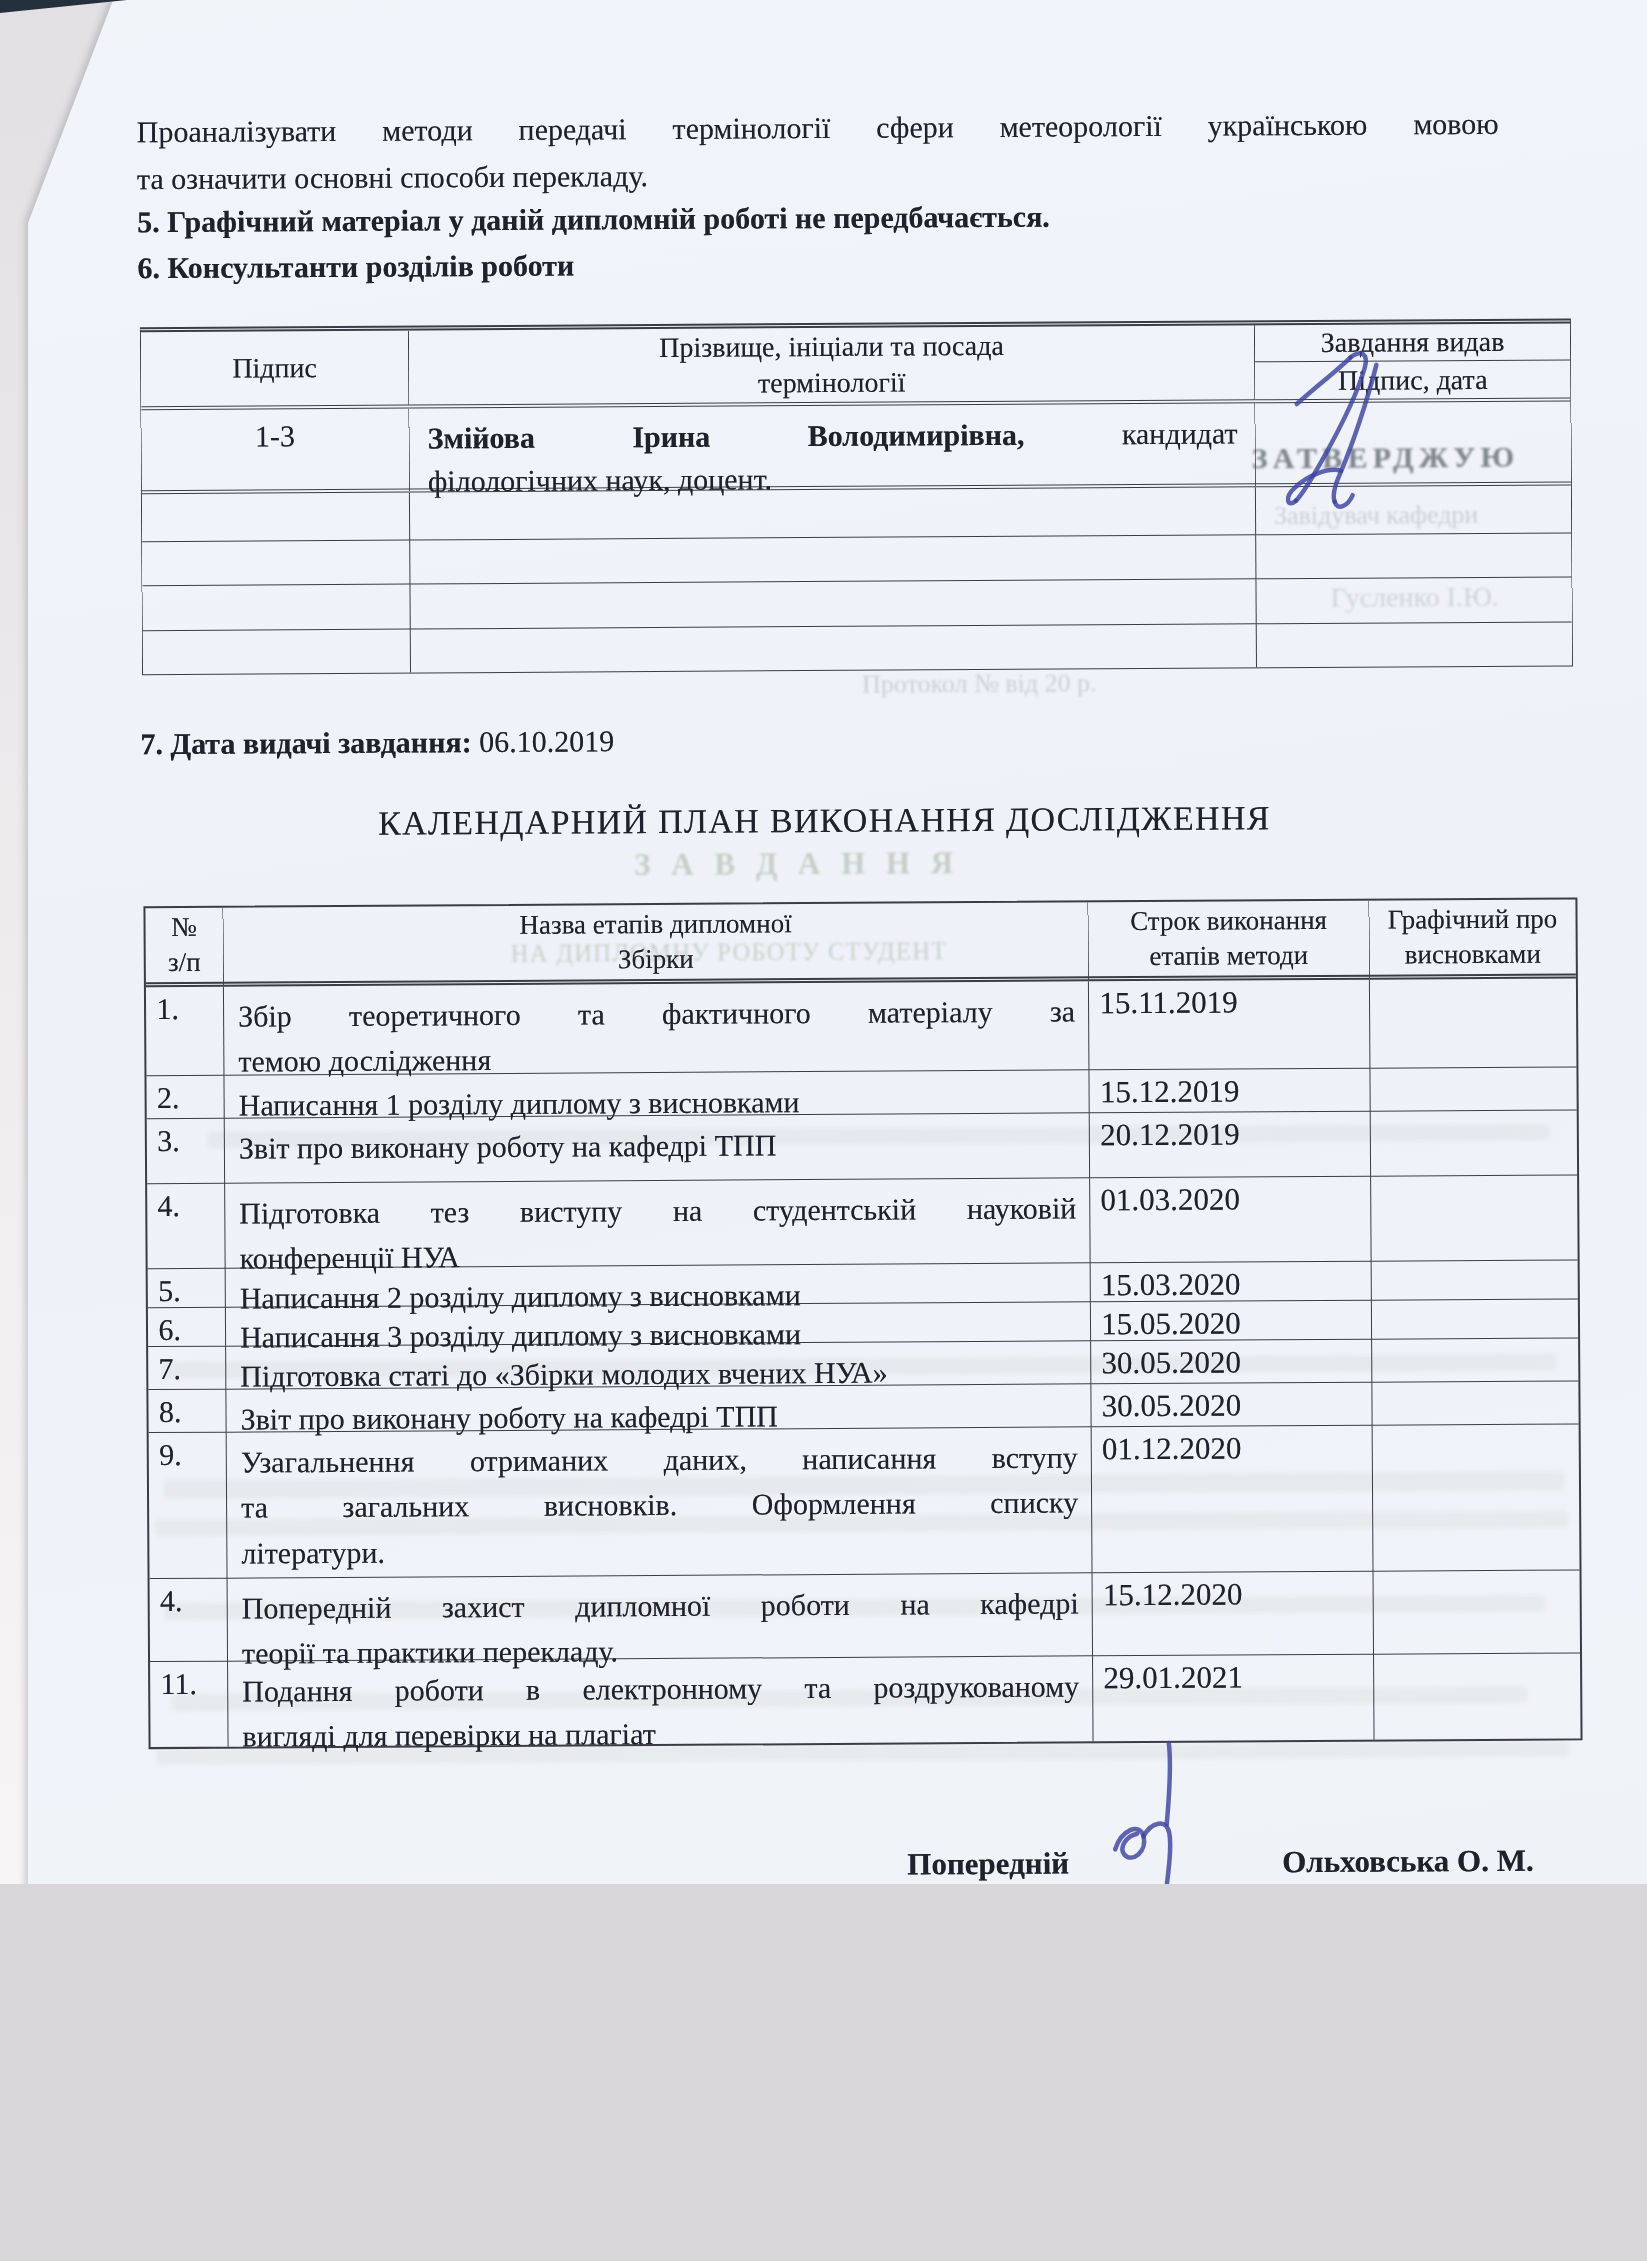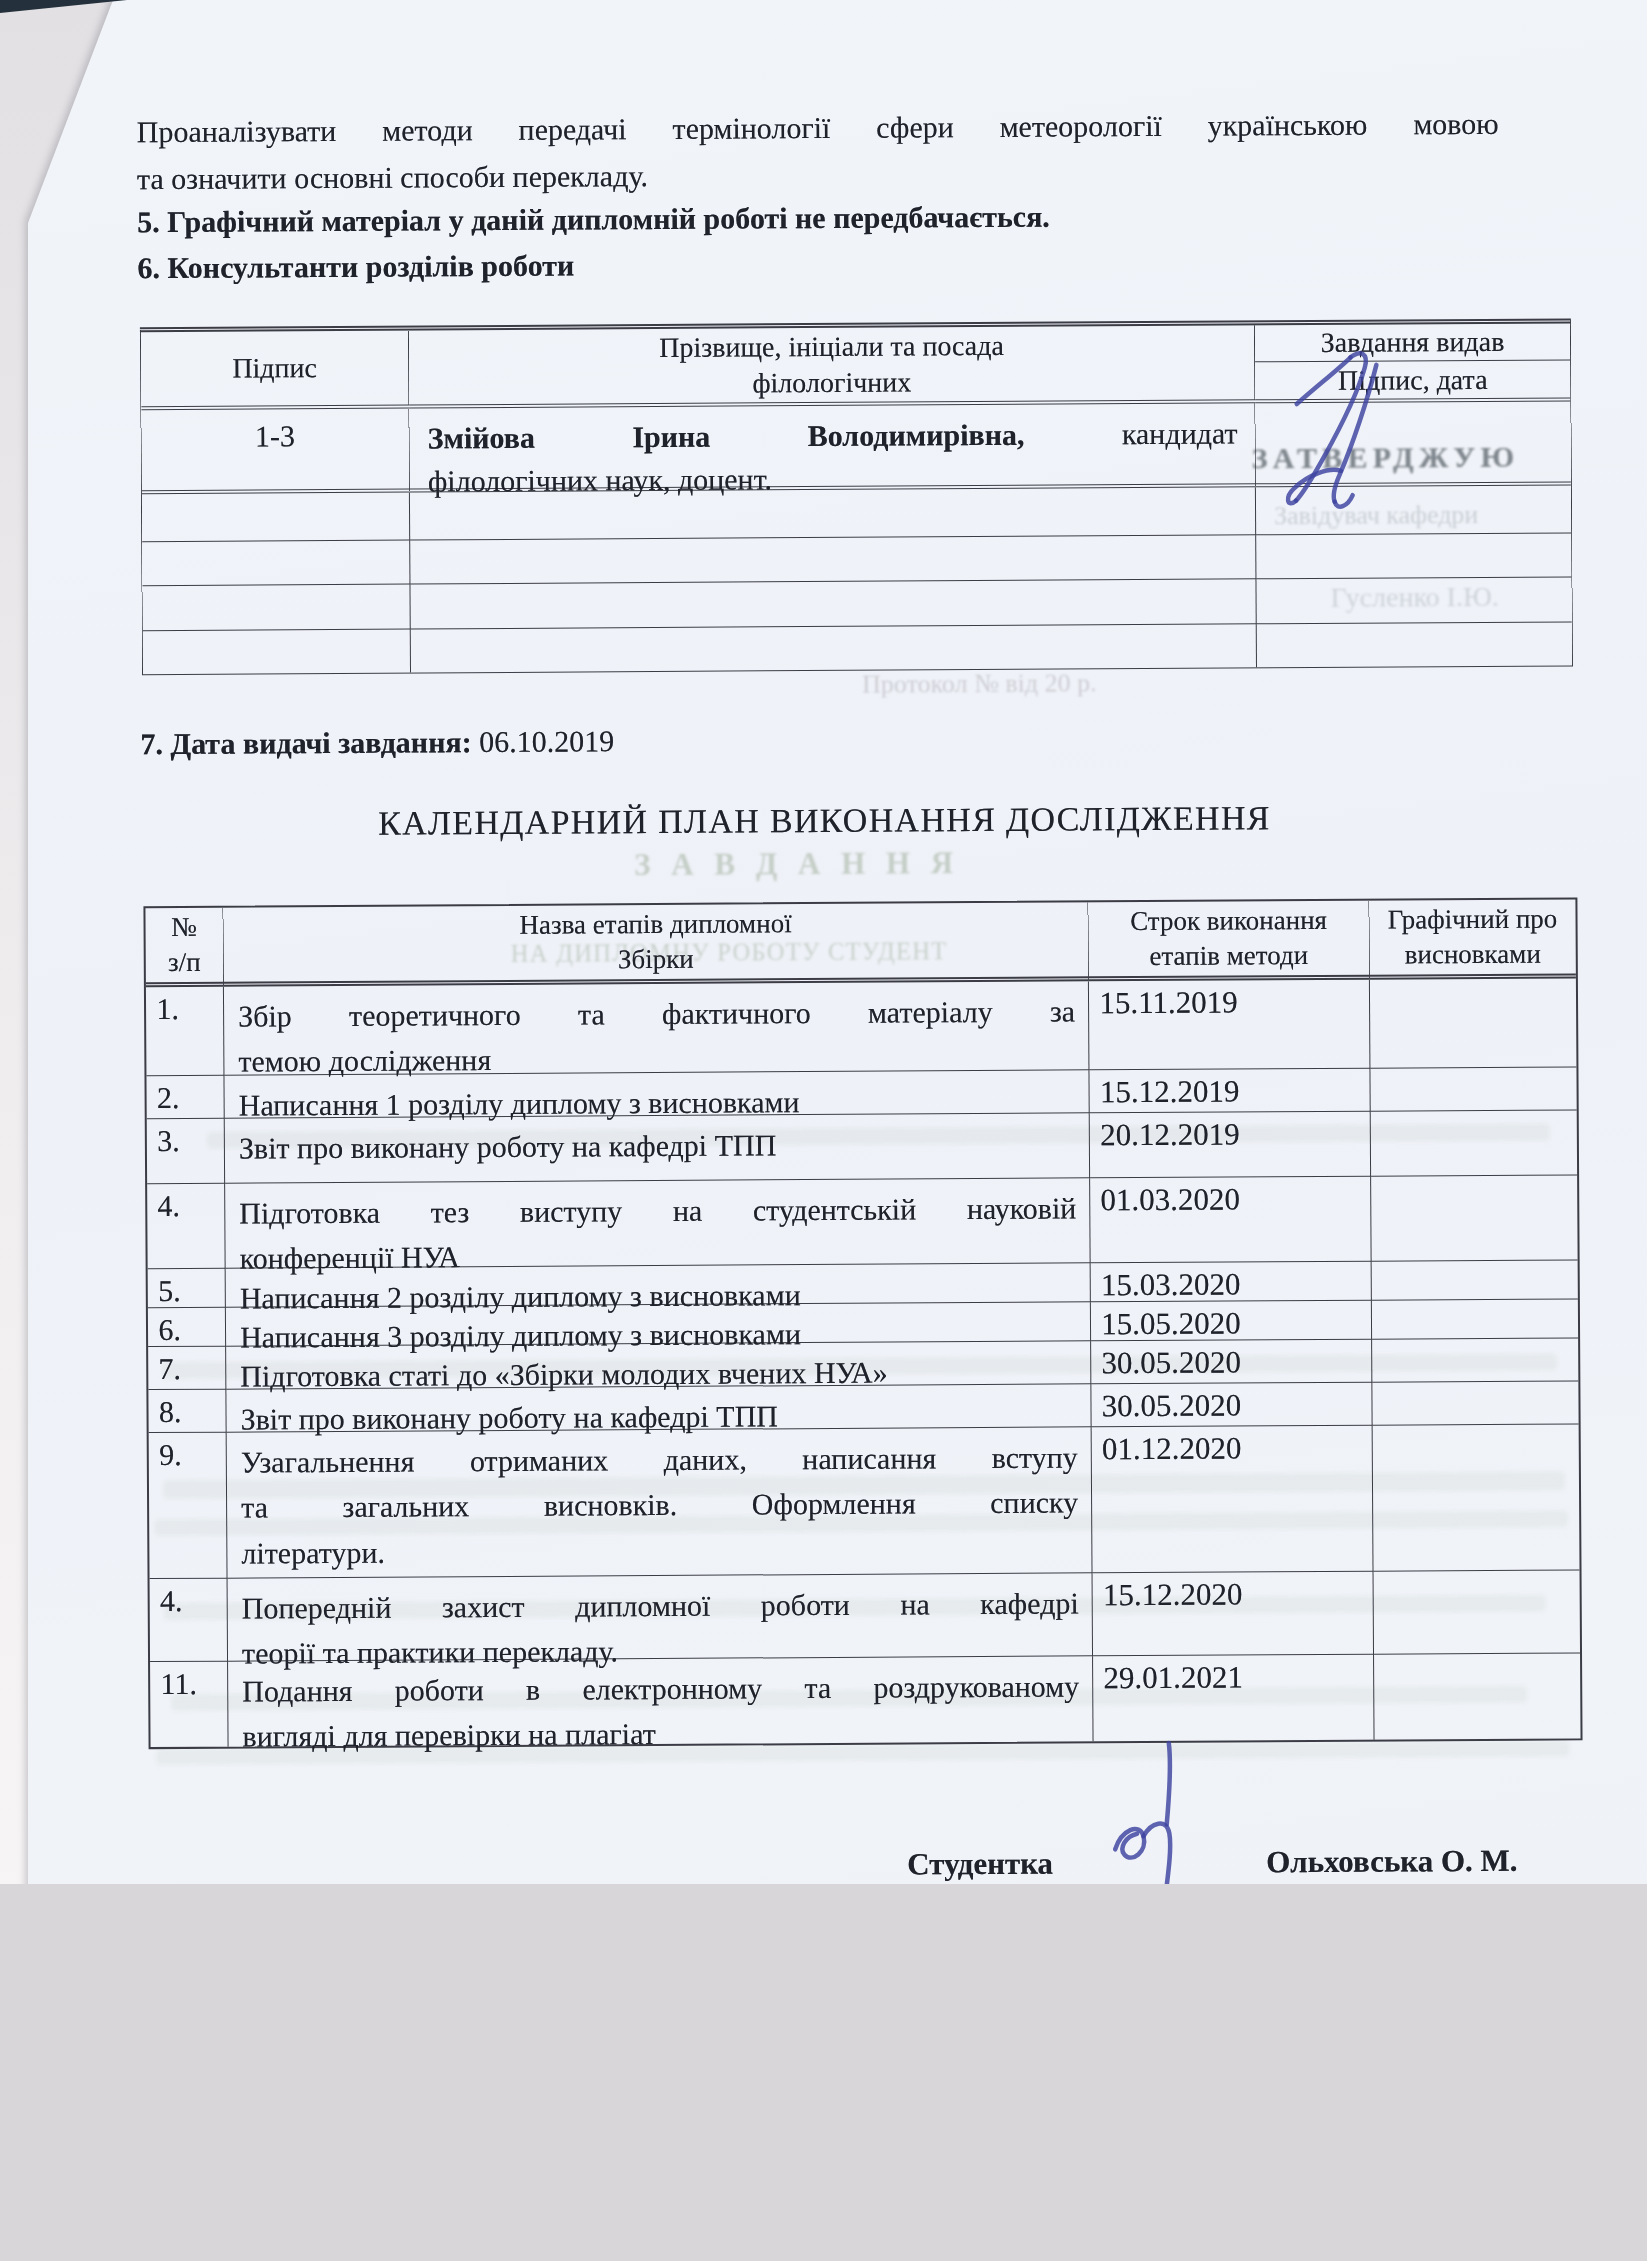--- a/index.html
+++ b/index.html
@@ -113,21 +113,21 @@
     </div>
     <div class="item-bold i5 txt">5. Графічний матеріал у даній дипломній роботі не передбачається.</div>
     <div class="item-bold i6 txt">6. Консультанти розділів роботи</div>
 
     <div id="consult-grid">
       <div class="cell hrow hc txt">
         <span>Підпис</span>
       </div>
       <div class="cell hrow hc txt">
         <span>Прізвище, ініціали та посада</span>
-        <span>філологічних</span>
+        <span>термінології</span>
       </div>
       <div class="cell hrow c3split txt">
         <div class="c3a">
           <span>Завдання видав</span>
         </div>
         <div class="c3b">
           <span>Підпис, дата</span>
         </div>
       </div>
       <div class="cell drow c-sec txt">1-3</div>
@@ -251,21 +251,21 @@
         <div class="cell num txt">11.</div>
         <div class="cell task txt">
           <div class="task-line jfull">Подання роботи в електронному та роздрукованому</div>
           <div class="task-line">вигляді для перевірки на плагіат</div>
         </div>
         <div class="cell due txt">29.01.2021</div>
         <div class="cell note"></div>
       </div>
 
     <div class="signoff so-student txt">
-      <span>Студентка</span>
+      <span>Попередній</span>
       <span>Ольховська О. М.</span>
     </div>
     <svg class="sig" style="left:1098px;top:1744px" width="97" height="310" viewBox="0 0 150 480">
       <path d="M100 134 C104 92, 108 42, 104 8"></path>
       <path d="M20 172 C30 142, 58 130, 64 152 C70 176, 46 194, 34 180 C26 170, 36 152, 54 148"></path>
       <path d="M64 152 C76 130, 100 124, 104 148 C110 182, 92 262, 88 332 C84 402, 92 442, 104 462"></path>
       <path d="M104 462 C110 476, 94 484, 86 470"></path>
     </svg>
 
     <div class="signoff so-super txt">

